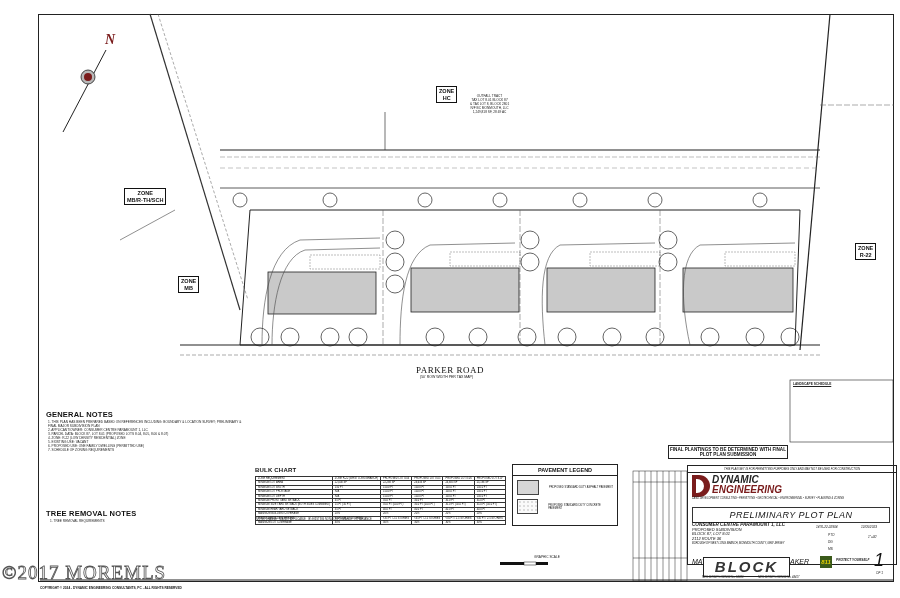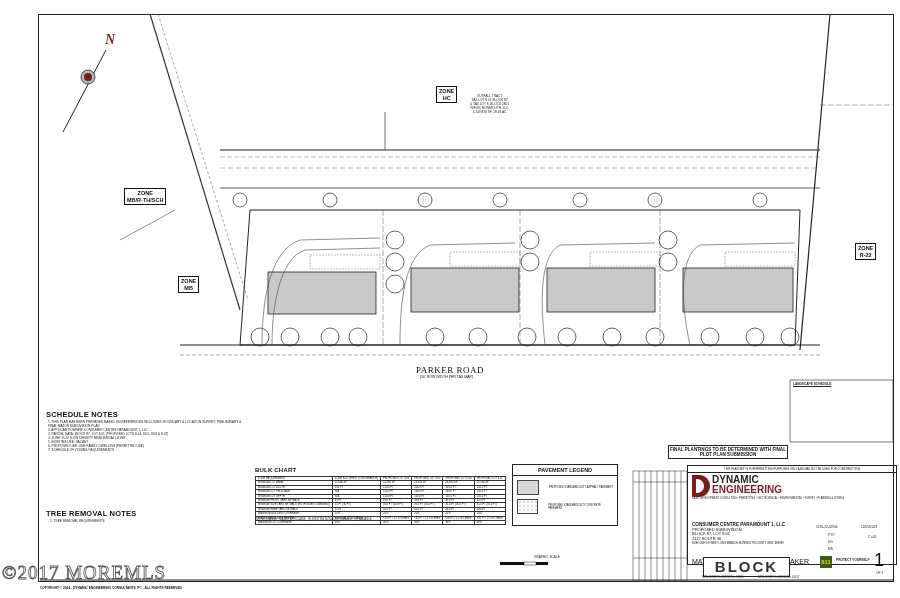--- a/index.html
+++ b/index.html
@@ -12,21 +12,21 @@
   .h-notes{position:absolute;font-weight:bold;font-size:7.5px;letter-spacing:0.2px;}
   .tiny{position:absolute;font-size:3.2px;line-height:4px;color:#222;white-space:pre;}
   .bulk{position:absolute;left:255px;top:476px;border-collapse:collapse;font-size:2.6px;}
   .bulk td{border:0.5px solid #333;padding:0 2px;height:3.4px;line-height:3.4px;white-space:nowrap;}
   .legend{position:absolute;left:512px;top:464px;width:104px;height:60px;border:1px solid #222;}
   .legend .title{font-weight:bold;font-size:5.5px;text-align:center;border-bottom:1px solid #222;padding:2px 0;}
   .legend .row{display:flex;align-items:center;margin:4px 4px;}
   .legend .sw{width:20px;height:13px;border:0.5px solid #444;margin-right:10px;}
   .legend .lbl{font-size:2.6px;}
   .final{position:absolute;left:668px;top:445px;width:118px;border:1px solid #222;font-weight:bold;font-size:4.6px;text-align:center;line-height:5px;padding:1px 0;}
-  .tb{position:absolute;left:687px;top:465px;width:210px;height:100px;border:1px solid #222;box-sizing:border-box;}
+  .tb{position:absolute;left:687px;top:465px;width:210px;height:100px;border:1px solid #222;box-sizing:border-box;font-style:italic;}
   .tb-strip{position:absolute;left:0;top:0;width:100%;height:6px;border-bottom:0.5px solid #222;font-size:2.8px;line-height:6px;text-align:center;}
   .logo-d{position:absolute;left:4px;top:9px;width:18px;height:22px;border-radius:0 12px 12px 0;background:#7a1c1c;}
   .logo-d::after{content:"";position:absolute;left:4px;top:4px;width:8px;height:14px;background:#fff;border-radius:0 7px 7px 0;}
   .logo1{position:absolute;left:24px;top:8px;font-weight:bold;font-size:10px;color:#222;}
   .logo2{position:absolute;left:24px;top:18px;font-weight:bold;font-size:10px;color:#7a1c1c;}
   .tb-title{position:absolute;left:4px;top:41px;width:196px;height:14px;border:0.5px solid #333;font-size:9px;text-align:center;line-height:14px;letter-spacing:0.5px;}
   .proj{position:absolute;left:4px;top:57px;width:118px;font-size:4px;line-height:4.6px;}
   .proj b{font-size:4.6px;}
   .draft{position:absolute;left:15px;top:91px;width:85px;height:18px;border:1.5px solid #222;background:#fff;font-weight:bold;font-size:15px;letter-spacing:2px;text-align:center;line-height:18px;color:#333;}
   .sheetno{position:absolute;left:186px;top:84px;font-size:18px;}
@@ -152,21 +152,21 @@
 
 <div class="tiny" style="left:470px;top:94px;text-align:center;">OUTFALL TRACT
 TAX LOT 8.01 BLOCK 87
 &amp; TAX LOT 8, BLOCK 2801
 N/F BC MONMOUTH, LLC
 1,249,818 SF, 28.69 AC</div>
 
 <div class="road" style="left:408px;top:365px;">PARKER ROAD</div>
 <div class="road-sub" style="left:420px;top:375px;">(50' ROW WIDTH PER TAX MAP)</div>
 
-<div class="h-notes" style="left:46px;top:410px;">SCHEDULE NOTES</div>
+<div class="h-notes" style="left:46px;top:410px;">GENERAL NOTES</div>
 <div class="tiny" style="left:48px;top:420px;width:200px;white-space:normal;">
   <div>1. THIS PLAN HAS BEEN PREPARED BASED ON REFERENCES INCLUDING: BOUNDARY &amp; LOCATION SURVEY; PRELIMINARY &amp; FINAL MAJOR SUBDIVISION PLAN</div>
   <div>2. APPLICANT/OWNER: CONSUMER CENTRE PARAMOUNT 1, LLC</div>
   <div>3. PARCEL DATA: BLOCK 87, LOT 8.01 (PROPOSED LOTS 8.04, 8.05, 8.06 &amp; 8.07)</div>
   <div>4. ZONE: R-22 (LOW DENSITY RESIDENTIAL) ZONE</div>
   <div>5. EXISTING USE: VACANT</div>
   <div>6. PROPOSED USE: ONE FAMILY DWELLING (PERMITTED USE)</div>
   <div>7. SCHEDULE OF ZONING REQUIREMENTS</div>
 </div>
 <div class="h-notes" style="left:46px;top:509px;">TREE REMOVAL NOTES</div>
@@ -283,20 +283,21 @@
 <div class="final">FINAL PLANTINGS TO BE DETERMINED WITH FINAL PLOT PLAN SUBMISSION</div>
 
 <div class="tiny" style="left:793px;top:382px;font-weight:bold;text-decoration:underline;">LANDSCAPE SCHEDULE</div>
 
 <div class="tb">
   <div class="tb-strip">THIS PLAN SET IS FOR PERMITTING PURPOSES ONLY AND MAY NOT BE USED FOR CONSTRUCTION</div>
   <div class="logo-d"></div>
   <div class="logo1">DYNAMIC</div>
   <div class="logo2">ENGINEERING</div>
   <div class="tiny" style="left:4px;top:31px;font-size:2.6px;">LAND DEVELOPMENT CONSULTING • PERMITTING • GEOTECHNICAL • ENVIRONMENTAL • SURVEY • PLANNING &amp; ZONING</div>
+  <div class="tb-title">PRELIMINARY PLOT PLAN</div>
   <div class="proj">
     <b>CONSUMER CENTRE PARAMOUNT 1, LLC</b><br>
     <span>PROPOSED SUBDIVISION</span><br>
     <span>BLOCK 87, LOT 8.01</span><br>
     <span>2112 ROUTE 36</span><br>
     <span style="font-size:2.6px;">BOROUGH OF WEST LONG BRANCH, MONMOUTH COUNTY, NEW JERSEY</span>
   </div>
   <div class="tiny" style="left:128px;top:59px;">1476-22-02904</div>
   <div class="tiny" style="left:173px;top:59px;">12/05/2023</div>
   <div class="tiny" style="left:140px;top:67px;">PTO</div>

